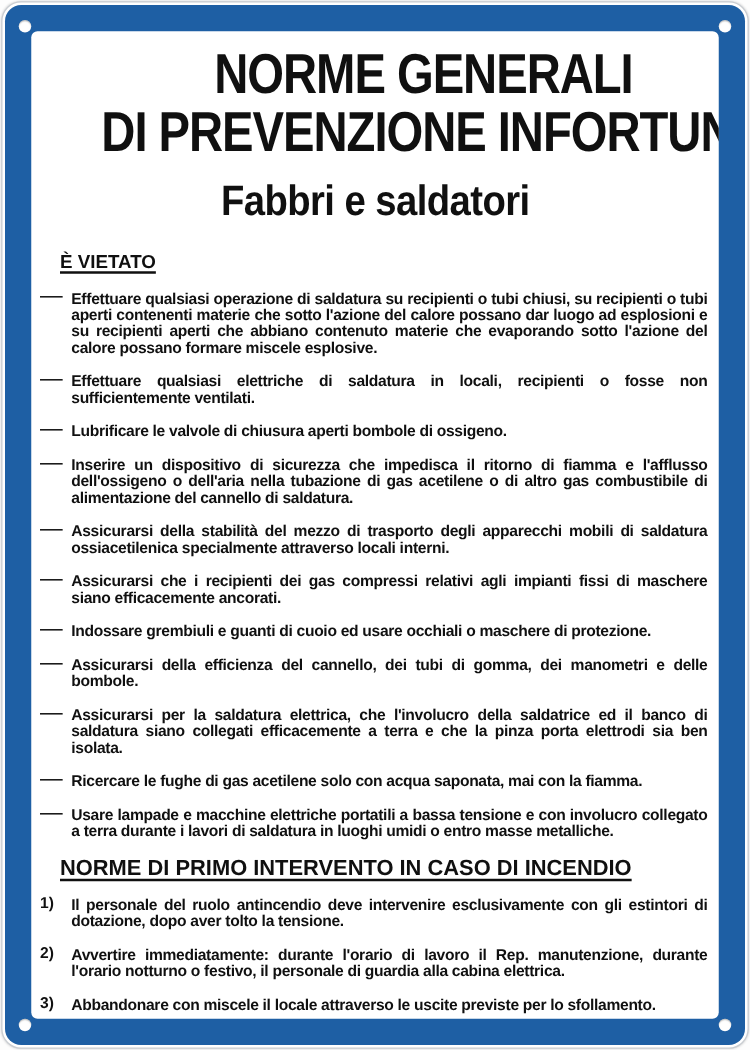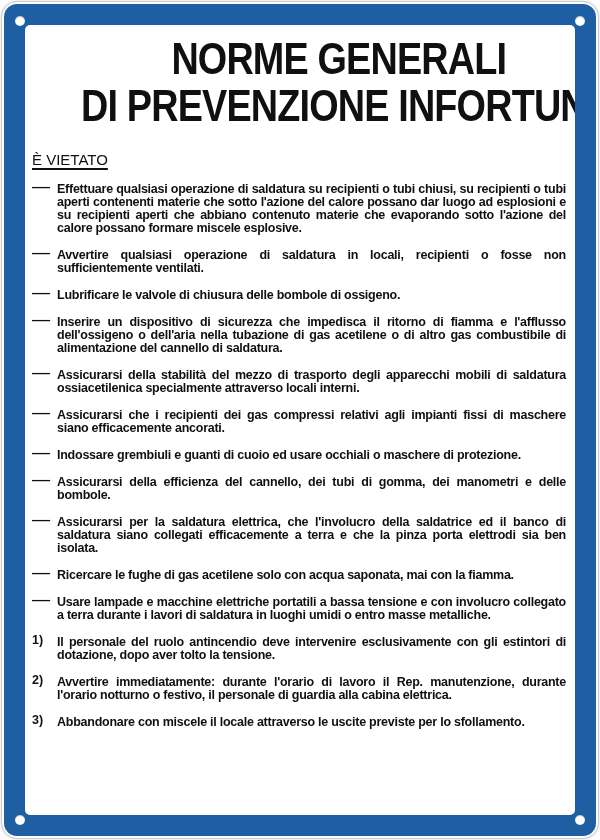--- a/index.html
+++ b/index.html
@@ -54,25 +54,25 @@
 
   .subtitle {
     margin: 14px 0 0; text-align: center;
     font-size: 34px; line-height: 36px;
     font-weight: bold; letter-spacing: -0.5px;
     white-space: nowrap;
   }
   .subtitle .condense { display: inline-block; transform: scaleX(0.9); transform-origin: 50% 50%; }
 
   .sec-heading {
-    font-weight: normal; font-size: 15px; line-height: 18px;
+    font-weight: bold; font-size: 15px; line-height: 18px;
     text-decoration: underline;
     text-underline-offset: 3px;
     text-decoration-thickness: 1.5px;
-    margin: 22px 0 12px;
+    margin: 22px 16px 12px;
   }
   .sec-heading.mid { margin-top: 8px; }
   .sec-heading.big { font-size: 17.5px; line-height: 20px; margin-top: 6px; }
 
   .item { display: flex; margin: 0 0 10px; }
   .marker {
     flex: 0 0 23px;
     font-weight: bold; font-size: 12.5px; line-height: 13px;
   }
   .marker.dash { transform: scaleX(1.45); transform-origin: 0 50%; }
@@ -91,34 +91,35 @@
     <div class="frame">
       <span class="screw tl"></span>
       <span class="screw tr"></span>
       <span class="screw bl"></span>
       <span class="screw br"></span>
 
       <div class="content">
 
         <h1 class="title"><span class="condense"><span>NORME GENERALI</span><br><span>DI PREVENZIONE INFORTUNI</span></span></h1>
 
+        <h2 class="subtitle"><span class="condense">Fabbri e saldatori</span></h2>
 
         <div class="sec-heading">È VIETATO</div>
 
         <div class="item">
           <span class="marker dash">—</span>
           <p>Effettuare qualsiasi operazione di saldatura su recipienti o tubi chiusi, su recipienti o tubi aperti contenenti materie che sotto l'azione del calore possano dar luogo ad esplosioni e su recipienti aperti che abbiano contenuto materie che evaporando sotto l'azione del calore possano formare miscele esplosive.</p>
         </div>
         <div class="item">
           <span class="marker dash">—</span>
-          <p>Avvertire qualsiasi operazione di saldatura in locali, recipienti o fosse non sufficientemente ventilati.</p>
+          <p>Effettuare qualsiasi elettriche di saldatura in locali, recipienti o fosse non sufficientemente ventilati.</p>
         </div>
         <div class="item">
           <span class="marker dash">—</span>
-          <p>Lubrificare le valvole di chiusura delle bombole di ossigeno.</p>
+          <p>Lubrificare le valvole di chiusura aperti bombole di ossigeno.</p>
         </div>
 
 
         <div class="item">
           <span class="marker dash">—</span>
           <p>Inserire un dispositivo di sicurezza che impedisca il ritorno di fiamma e l'afflusso dell'ossigeno o dell'aria nella tubazione di gas acetilene o di altro gas combustibile di alimentazione del cannello di saldatura.</p>
         </div>
         <div class="item">
           <span class="marker dash">—</span>
           <p>Assicurarsi della stabilità del mezzo di trasporto degli apparecchi mobili di saldatura ossiacetilenica specialmente attraverso locali interni.</p>
@@ -141,20 +142,21 @@
         </div>
         <div class="item">
           <span class="marker dash">—</span>
           <p>Ricercare le fughe di gas acetilene solo con acqua saponata, mai con la fiamma.</p>
         </div>
         <div class="item">
           <span class="marker dash">—</span>
           <p>Usare lampade e macchine elettriche portatili a bassa tensione e con involucro collegato a terra durante i lavori di saldatura in luoghi umidi o entro masse metalliche.</p>
         </div>
 
+        <div class="sec-heading big">NORME DI PRIMO INTERVENTO IN CASO DI INCENDIO</div>
 
         <div class="item">
           <span class="marker">1)</span>
           <p>Il personale del ruolo antincendio deve intervenire esclusivamente con gli estintori di dotazione, dopo aver tolto la tensione.</p>
         </div>
         <div class="item">
           <span class="marker">2)</span>
           <p>Avvertire immediatamente: durante l'orario di lavoro il Rep. manutenzione, durante l'orario notturno o festivo, il personale di guardia alla cabina elettrica.</p>
         </div>
         <div class="item">

